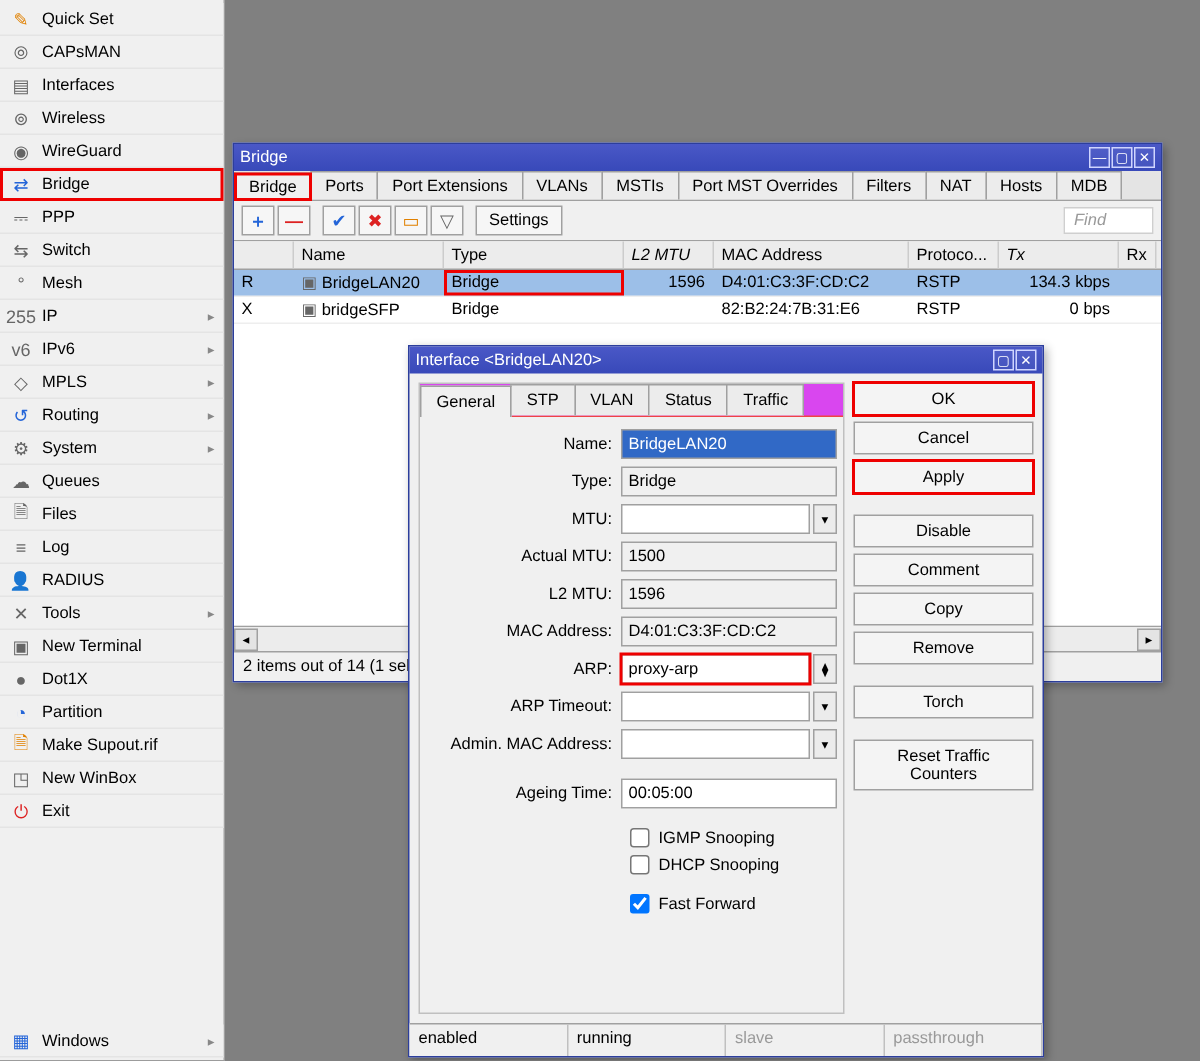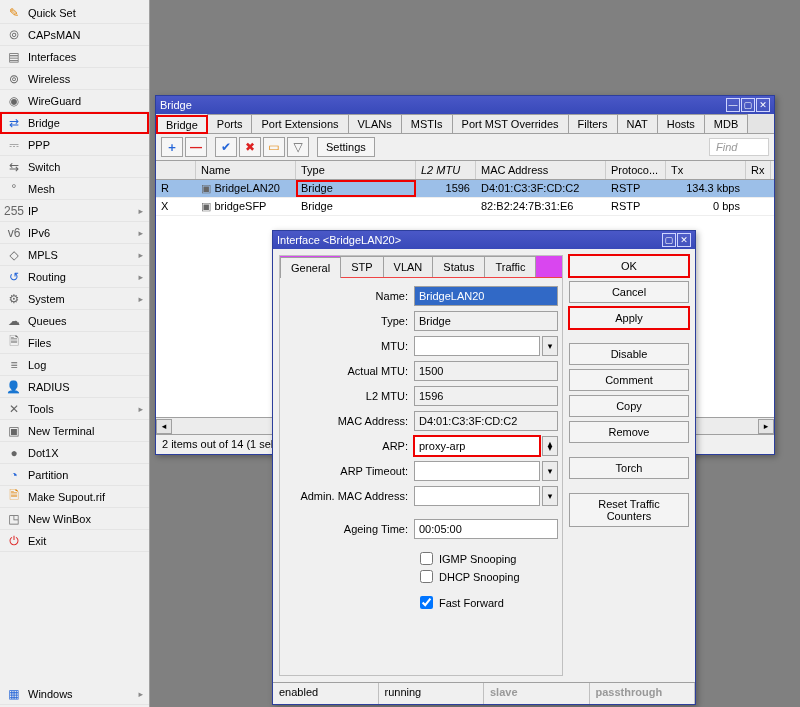--- a/index.html
+++ b/index.html
@@ -56,21 +56,21 @@
   .finput.sel{ background:#3169c6; color:#fff;}
   .finput.highlight { outline:2px solid #e00; outline-offset:-1px;}
   .farrow { width:16px; height:20px; border:1px solid #a0a0a0; background:#ececec; display:inline-flex; align-items:center; justify-content:center; font-size:9px; margin-left:2px; cursor:pointer;}
   .fcheck { display:flex; align-items:center; margin-left:136px; margin-bottom:5px;}
   .fcheck input { margin-right:6px;}
   .iface-right { width:120px; display:flex; flex-direction:column; gap:4px;}
   .dbtn { border:1px solid #a0a0a0; background:#f4f4f4; padding:4px 12px; text-align:center; cursor:pointer;}
   .dbtn.highlight { outline:2px solid #e00; outline-offset:-1px;}
   .iface-status { display:flex; border-top:1px solid #a0a0a0; background:#f0f0f0; height:22px;}
   .iface-status div { border-right:1px solid #c0c0c0; padding:3px 6px; flex:1;}
-  .iface-status .greyed { color:#999;font-weight:bold; }
+  .iface-status .greyed { color:#999; }
   
   
   .c-red{color:#d22;} .c-blue{color:#2465d8;} .c-orange{color:#e08000;} .c-grey{color:#666;}
 </style>
 </head>
 <body>
 
 <div class="sidebar">
   <div id="side-top">
       <div class="side-item">
@@ -226,21 +226,21 @@
     <span class="find">Find</span>
   </div>
   <div class="grid">
     <div class="grid-h" id="grid-head">
         <div class="gh-col" style="width: 40px;"></div>
         <div class="gh-col" style="width: 100px;">Name</div>
         <div class="gh-col" style="width: 120px;">Type</div>
         <div class="gh-col" style="width: 60px; font-style: italic;">L2 MTU</div>
         <div class="gh-col" style="width: 130px;">MAC Address</div>
         <div class="gh-col" style="width: 60px;">Protoco...</div>
-        <div class="gh-col" style="width: 80px;">Tx</div>
+        <div class="gh-col" style="width: 80px; font-style: italic;">Tx</div>
         <div class="gh-col" style="width: 25px;">Rx</div>
       </div>
     <div class="grid-body" id="grid-body" style="height: 237px;">
         <div class="grid-r sel">
           <div class="gr-col" style="width:40px">R</div>
           <div class="gr-col" style="width:100px"><span class="c-grey">▣</span> BridgeLAN20</div>
           <div class="gr-col type" style="width:120px">Bridge</div>
           <div class="gr-col" style="width:60px;text-align:right">1596</div>
           <div class="gr-col" style="width:130px">D4:01:C3:3F:CD:C2</div>
           <div class="gr-col" style="width:60px">RSTP</div>

